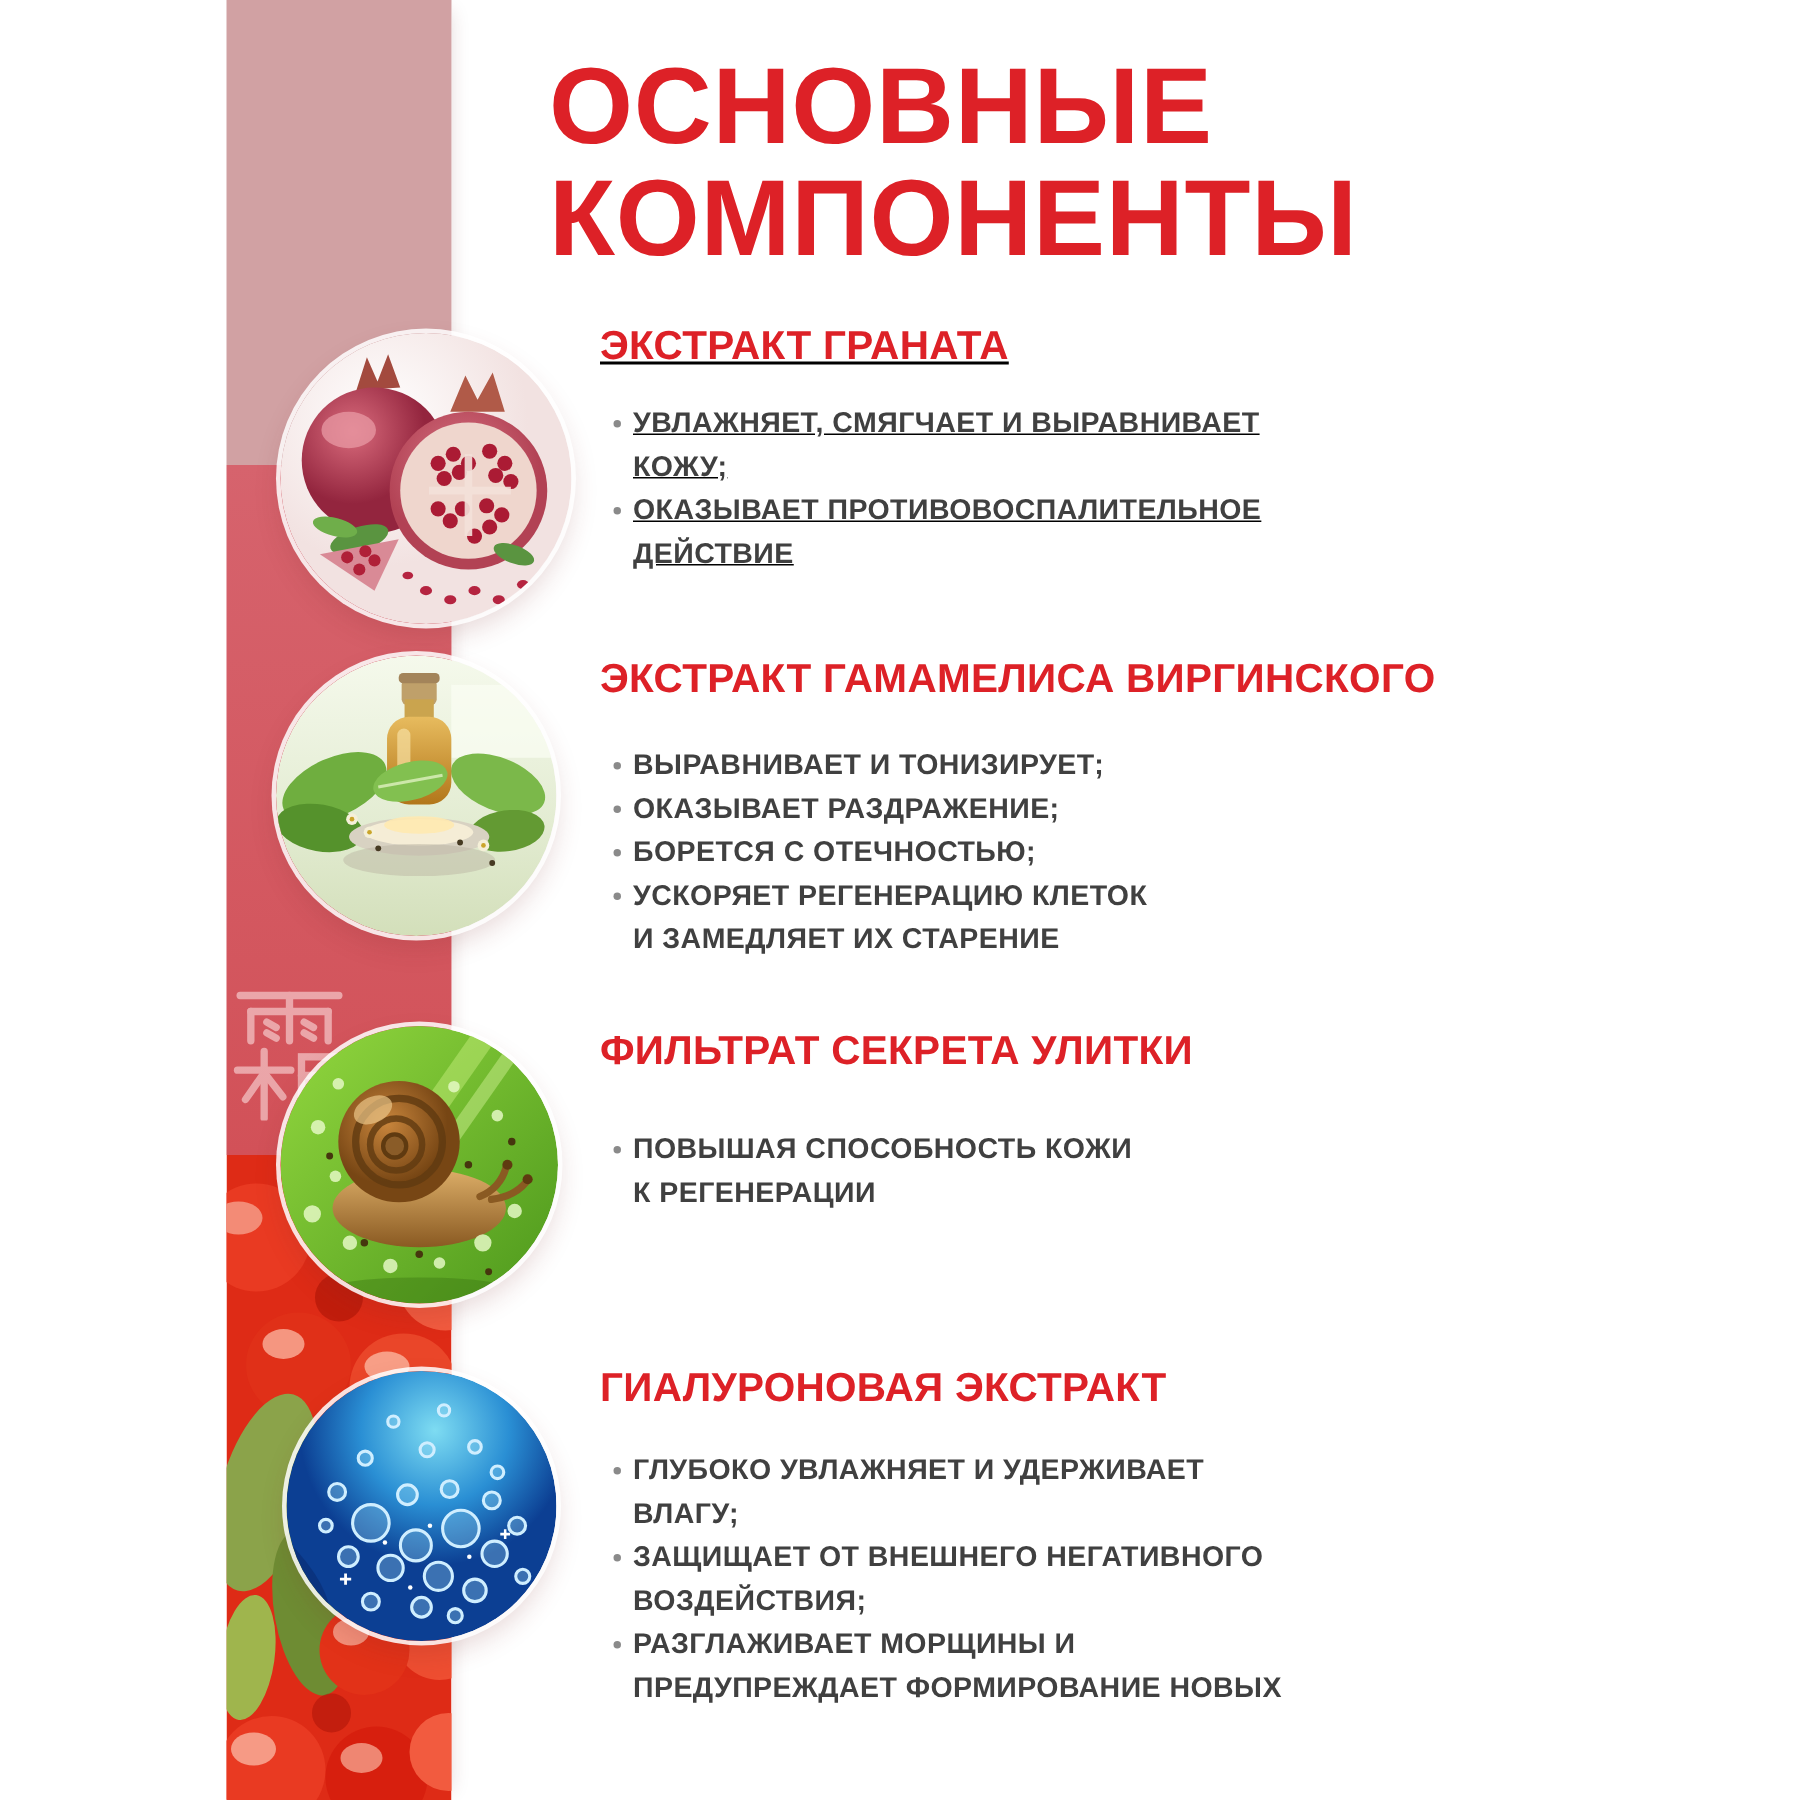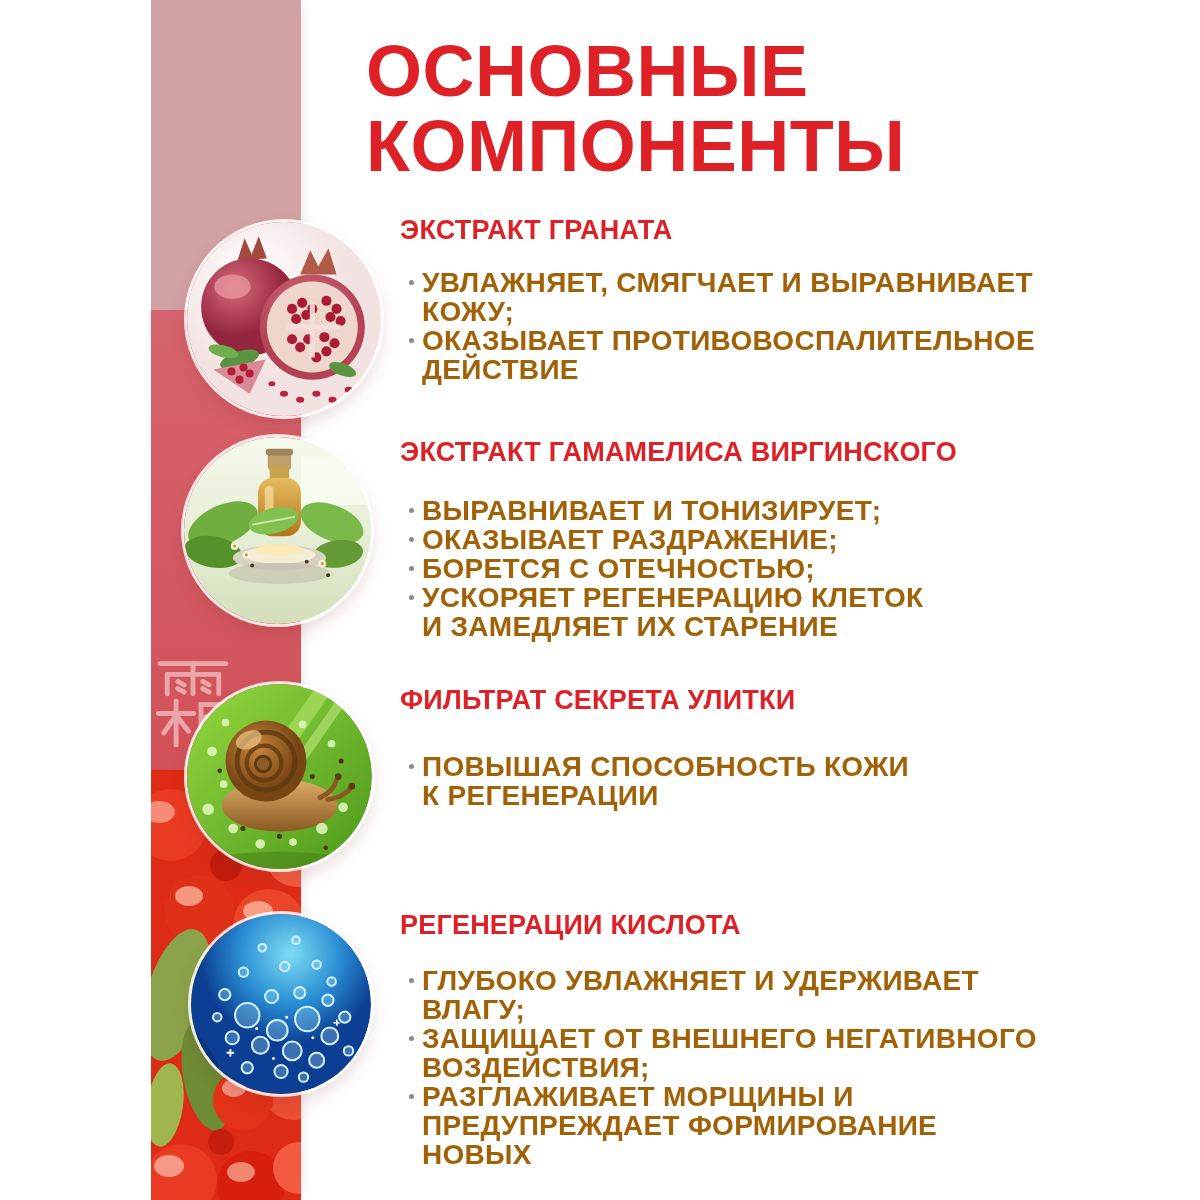--- a/index.html
+++ b/index.html
@@ -27,37 +27,37 @@
   .c4 { left:191px; top:914px; width:180px; height:180px; }
   .circle svg { display:block; width:100%; height:100%; }
 
   
   .title {
     position:absolute; left:366px; top:34px; margin:0;
     font-size:72px; line-height:75px; font-weight:bold;
     color:#dd2127; letter-spacing:.5px; white-space:pre-line;
   }
   .section { position:absolute; left:400px; width:640px; }
-  .s1 { top:214px; } .s2 { top:436px; } .s3 { top:684px; } .s4 { top:909px; }
+  .s1 { top:214px;text-decoration:underline; } .s2 { top:436px; } .s3 { top:684px; } .s4 { top:909px; }
   .section h2 {
     margin:0; font-size:27px; line-height:32px; font-weight:bold;
     color:#dd2127; letter-spacing:.2px;
   }
   .bullets { list-style:none; margin:0; padding:0; }
   .s1 .bullets { margin-top:22px; }
   .s2 .bullets { margin-top:28px; }
   .s3 .bullets { margin-top:36px; }
   .s4 .bullets { margin-top:25px; }
   .bullets li { display:flex; align-items:flex-start; }
   .dot { flex:0 0 22px; width:22px; }
   .dot::after { content:""; display:block; width:5px; height:5px; margin:12px 0 0 9px;
                 border-radius:50%; background:#8a8a8a; }
   .li-text {
-    flex:1; font-size:28px; line-height:29px; font-weight:bold;
-    color:#a16207; letter-spacing:.3px; white-space:pre-line;
+    flex:1; font-size:19px; line-height:29px; font-weight:bold;
+    color:#404040; letter-spacing:.3px; white-space:pre-line;
   }
 </style>
 </head>
 <body>
 
 <div class="canvas">
 
   <div class="strip">
     <div class="strip-top"></div>
     <div class="strip-mid"></div>
@@ -377,21 +377,21 @@
     <ul class="bullets">
       <li>
           <span class="dot"></span>
           <span class="li-text">ПОВЫШАЯ СПОСОБНОСТЬ КОЖИ
 К РЕГЕНЕРАЦИИ</span>
         </li>
     </ul>
   </div>
 
   <div class="section s4">
-    <h2>РЕГЕНЕРАЦИИ КИСЛОТА</h2>
+    <h2>ГИАЛУРОНОВАЯ ЭКСТРАКТ</h2>
     <ul class="bullets">
       <li>
           <span class="dot"></span>
           <span class="li-text">ГЛУБОКО УВЛАЖНЯЕТ И УДЕРЖИВАЕТ
 ВЛАГУ;</span>
         </li>
       <li>
           <span class="dot"></span>
           <span class="li-text">ЗАЩИЩАЕТ ОТ ВНЕШНЕГО НЕГАТИВНОГО
 ВОЗДЕЙСТВИЯ;</span>

